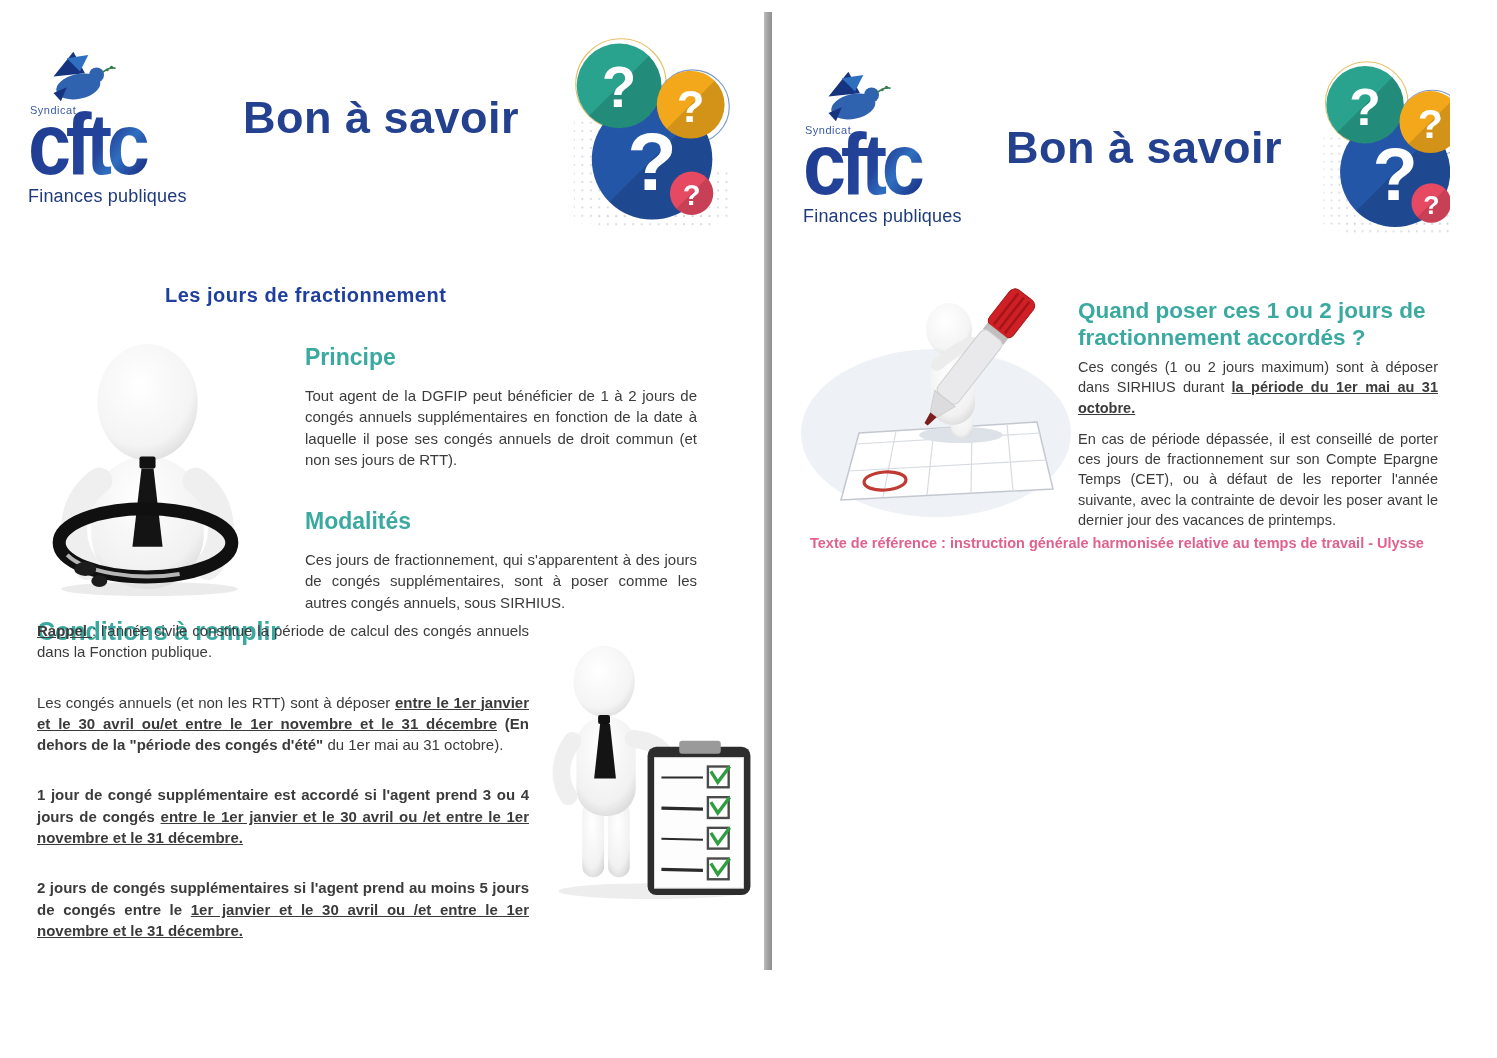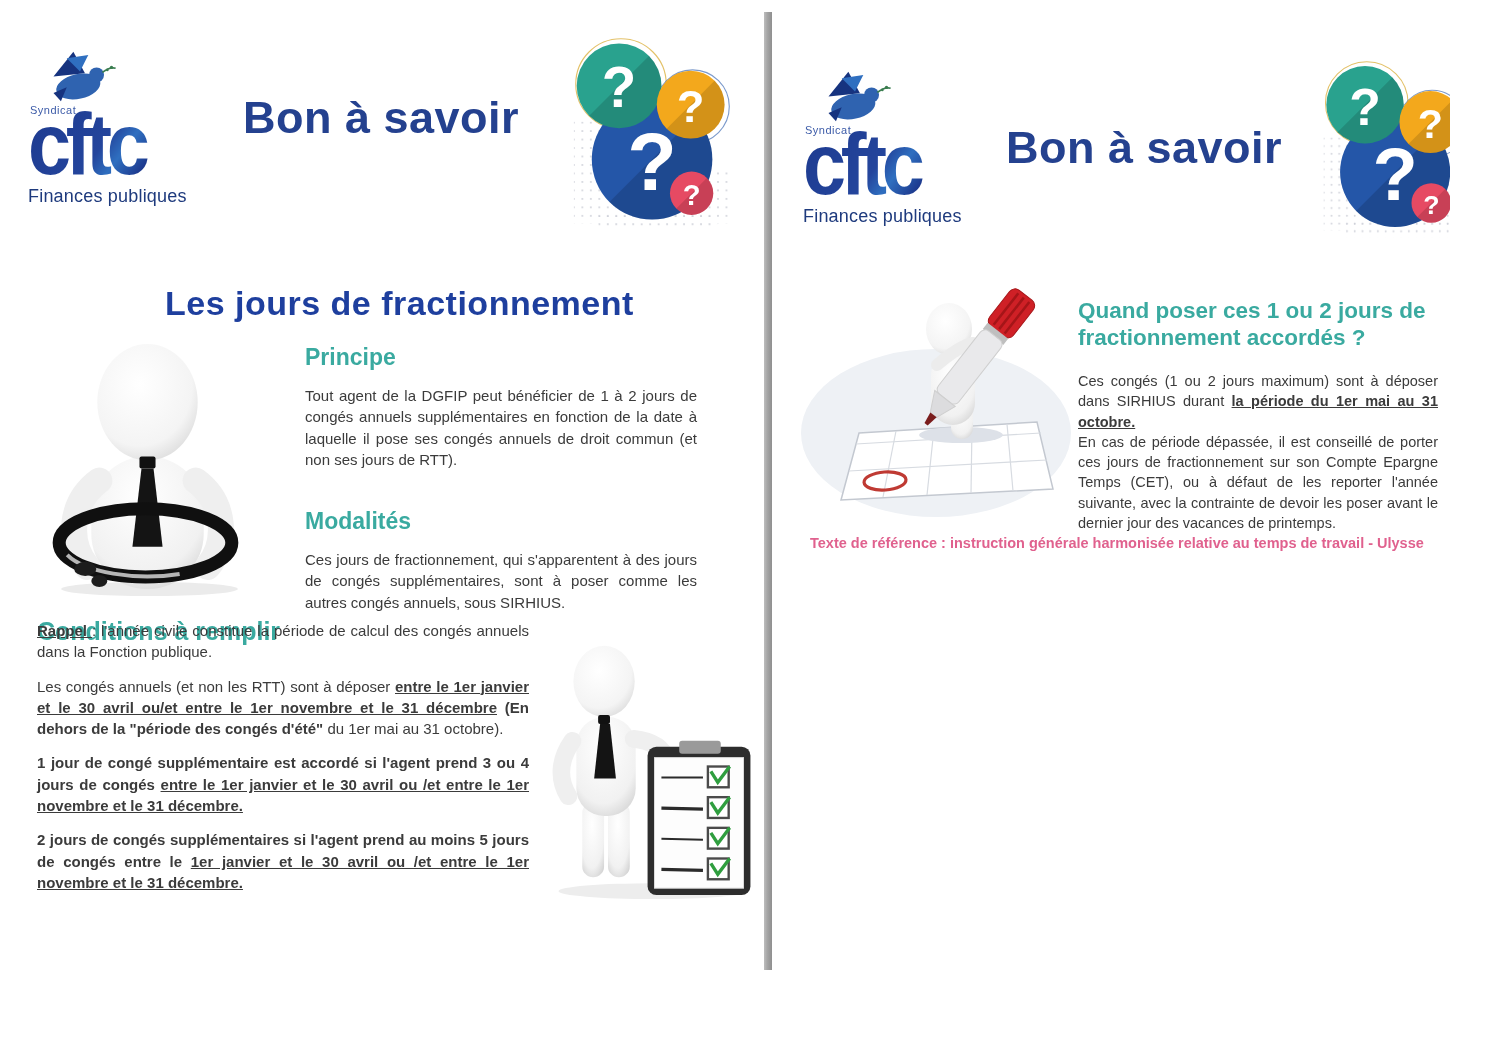--- a/index.html
+++ b/index.html
@@ -21,27 +21,27 @@
   .logo .syndicat{font-size:11px;color:#3c5ba8;margin:-4px 0 -8px 2px;letter-spacing:.5px}
   .logo .brand{font-size:88px;font-weight:bold;letter-spacing:-6px;line-height:.82;
     transform:scaleX(.88);transform-origin:left;
     background:linear-gradient(130deg,#1d3a8f 0%,#24459c 48%,#2f6fc0 60%,#1d3a8f 75%);
     -webkit-background-clip:text;background-clip:text;color:transparent}
   .logo .sub{font-size:18px;font-weight:normal;color:#1e3a7d;margin-top:6px;letter-spacing:.2px}
 
   .bon{position:absolute;font-size:45px;font-weight:bold;color:var(--accent-blue);letter-spacing:.5px}
 
   
-  .doc-title{position:absolute;font-size:34px;font-weight:bold;color:var(--title-blue);letter-spacing:.5px}
+  .doc-title{position:absolute;font-size:20px;font-weight:bold;color:var(--title-blue);letter-spacing:.5px}
   .teal-h{color:var(--teal);font-weight:bold}
   .h1t{font-size:25px}
   .h2t{font-size:23px}
   .col{position:absolute}
   .body{font-size:15px;line-height:1.42;text-align:justify;color:var(--body-text)}
-  .body+ .body{margin-top:13px}
+  .body+ .body{margin-top:29px}
   .b{font-weight:bold}
   .bu{font-weight:bold;text-decoration:underline}
   .mt18{margin-top:14px}
   .mt28{margin-top:38px}
   .rbody{font-size:14.5px;line-height:1.4;text-align:justify}
   .reference{position:absolute;font-size:14.5px;font-weight:bold;color:var(--pink)}
 
   svg text{font-family:"Liberation Sans","DejaVu Sans",sans-serif}
 </style>
 </head>
@@ -253,20 +253,20 @@
         <line x1="7" y1="-102" x2="7" y2="-62" stroke="#a51518" stroke-width="2.5"></line>
         <rect x="-13" y="-60" width="26" height="8" fill="#bfbfbf"></rect>
         <rect x="-13" y="-54" width="26" height="80" rx="6" fill="#e9e9eb" stroke="#cfcfcf" stroke-width="1"></rect>
         <polygon points="-13,26 13,26 5,46 -3,46" fill="#dcdcde" stroke="#cfcfcf" stroke-width="1"></polygon>
         <polygon points="-3,46 5,46 3,58 -1,58" fill="#7a1d1d"></polygon>
       </g>
     </svg>
 
     <div class="col" style="left:1078px;top:297px;width:360px">
       <h3 class="teal-h" style="font-size:22.5px;line-height:1.2">Quand poser ces 1 ou 2 jours de fractionnement accordés ?</h3>
-      <p class="rbody" style="margin-top:20px"><span>Ces congés (1 ou 2 jours maximum) sont à déposer dans SIRHIUS durant </span><span class="bu">la période du 1er mai au 31 octobre.</span></p>
-      <p class="rbody" style="">En cas de période dépassée, il est conseillé de porter ces jours de fractionnement sur son Compte Epargne Temps (CET), ou à défaut de les reporter l'année suivante, avec la contrainte de devoir les poser avant le dernier jour des vacances de printemps.</p>
+      <p class="rbody" style="margin-top:6px"><span>Ces congés (1 ou 2 jours maximum) sont à déposer dans SIRHIUS durant </span><span class="bu">la période du 1er mai au 31 octobre.</span></p>
+      <p class="rbody" style="margin-top:11px">En cas de période dépassée, il est conseillé de porter ces jours de fractionnement sur son Compte Epargne Temps (CET), ou à défaut de les reporter l'année suivante, avec la contrainte de devoir les poser avant le dernier jour des vacances de printemps.</p>
     </div>
 
     <p class="reference" style="left:810px;top:535px">Texte de référence : instruction générale harmonisée relative au temps de travail - Ulysse</p>
   </section>
 
 </div>
 
 </body></html>

